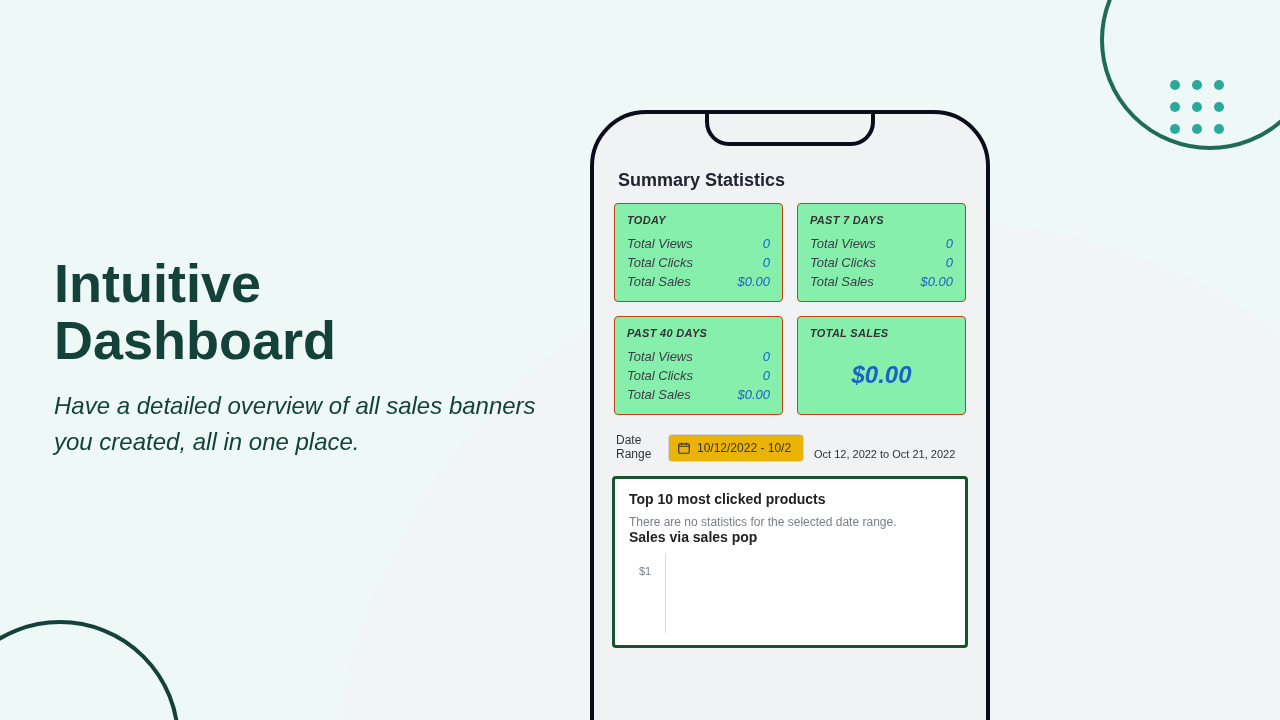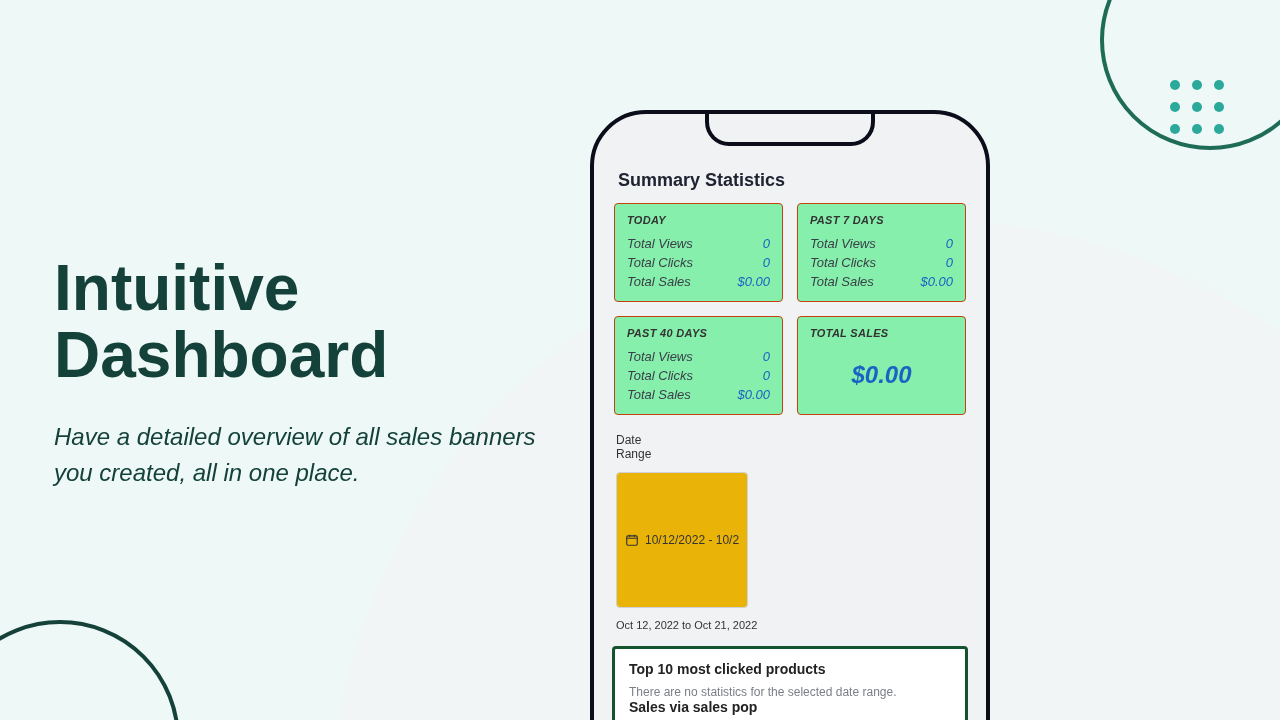--- a/index.html
+++ b/index.html
@@ -25,21 +25,21 @@
     position: absolute; bottom: -140px; left: -60px;
     width: 240px; height: 240px; border-radius: 50%;
     border: 4px solid #14423a; background: transparent;
   }
 
   .left {
     position: absolute; top: 255px; left: 54px; width: 520px;
     color: #14423a;
   }
   .left h1 {
-    font-size: 64px; line-height: 1.05; font-weight: 600; margin-bottom: 30px;
+    font-size: 54px; line-height: 1.05; font-weight: 600; margin-bottom: 20px;
   }
   .left p {
     font-size: 24px; line-height: 1.5; color: #14423a; font-weight: 400; font-style: italic;
   }
 
   
   .phone {
     position: absolute; top: 110px; left: 590px;
     width: 400px; height: 720px;
     border: 4px solid #0b0e1a; border-radius: 56px; background: #f1f2f4;
@@ -65,21 +65,21 @@
   .card {
     background: #86efac; border: 1px solid #c2410c; border-radius: 4px; padding: 10px 12px; font-style: italic;
   }
   .card-header {
     font-size: 11px; font-weight: 700; letter-spacing: 0.3px; color: #333; margin-bottom: 8px;
   }
   .row { display:flex; justify-content: space-between; font-size: 13px; color:#3a3e48; padding: 2px 0;}
   .row .val { color:#1a63c5; font-weight:500; }
   .big-val { text-align:center; color:#1a63c5; font-size:24px; font-weight:700; padding: 14px 0 6px;}
   .date-range-row {
-    display:flex; align-items:flex-start; gap:10px; margin: 18px 4px 14px; font-size:12px; color:#333;flex-direction:column;
+    display:flex; align-items:flex-end; gap:10px; margin: 18px 4px 14px; font-size:12px; color:#333;
   }
   .date-range-label { width: 42px; line-height:1.2;}
   .date-input {
     flex: 0 0 136px; background:#eab308; border:1px solid #cfd3d9; border-radius:4px;
     padding: 6px 8px; display:flex; align-items:center; gap:6px; font-size:12px; color:#333;
     white-space: nowrap; overflow:hidden;
   }
   .date-input svg { flex:none; }
   .date-human { flex:1; font-size:11px; line-height:1.3; color:#333;}
   .panel {

